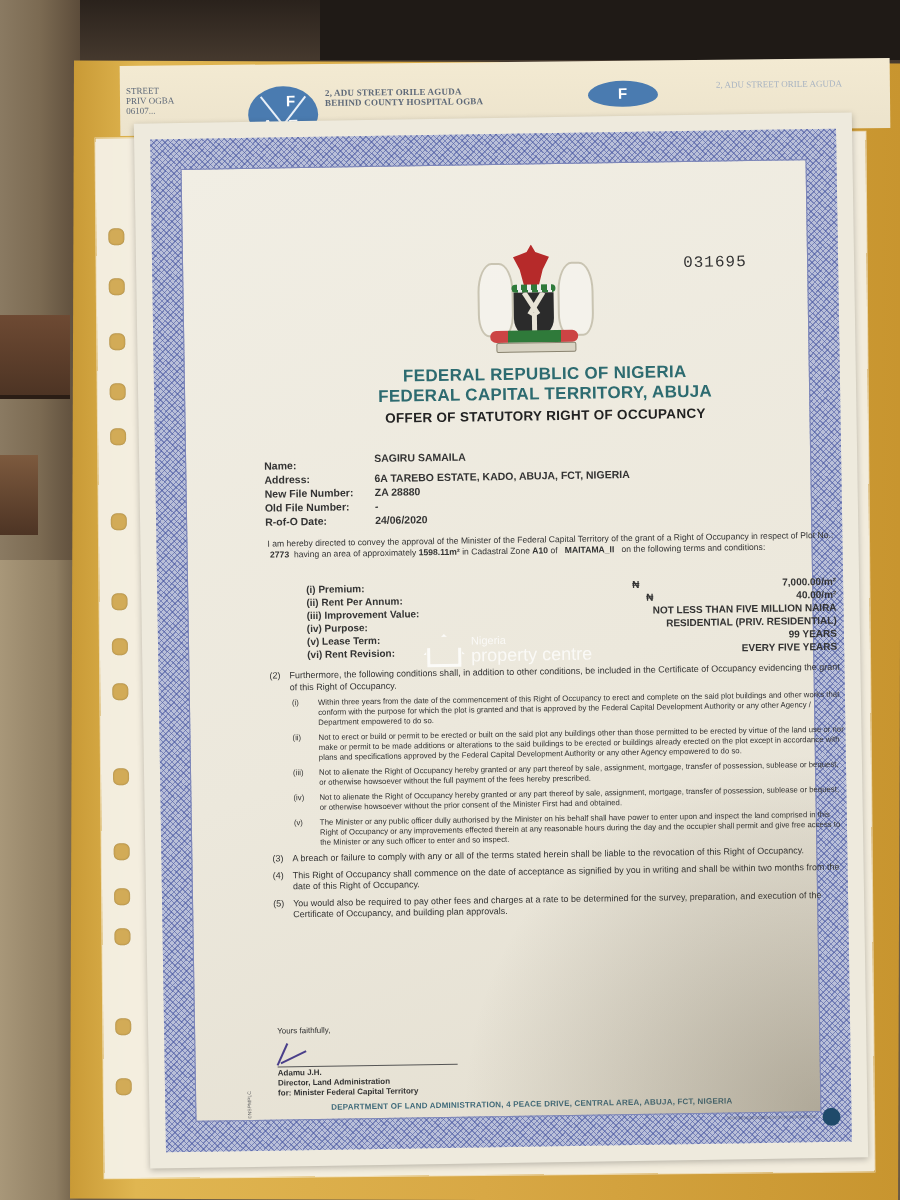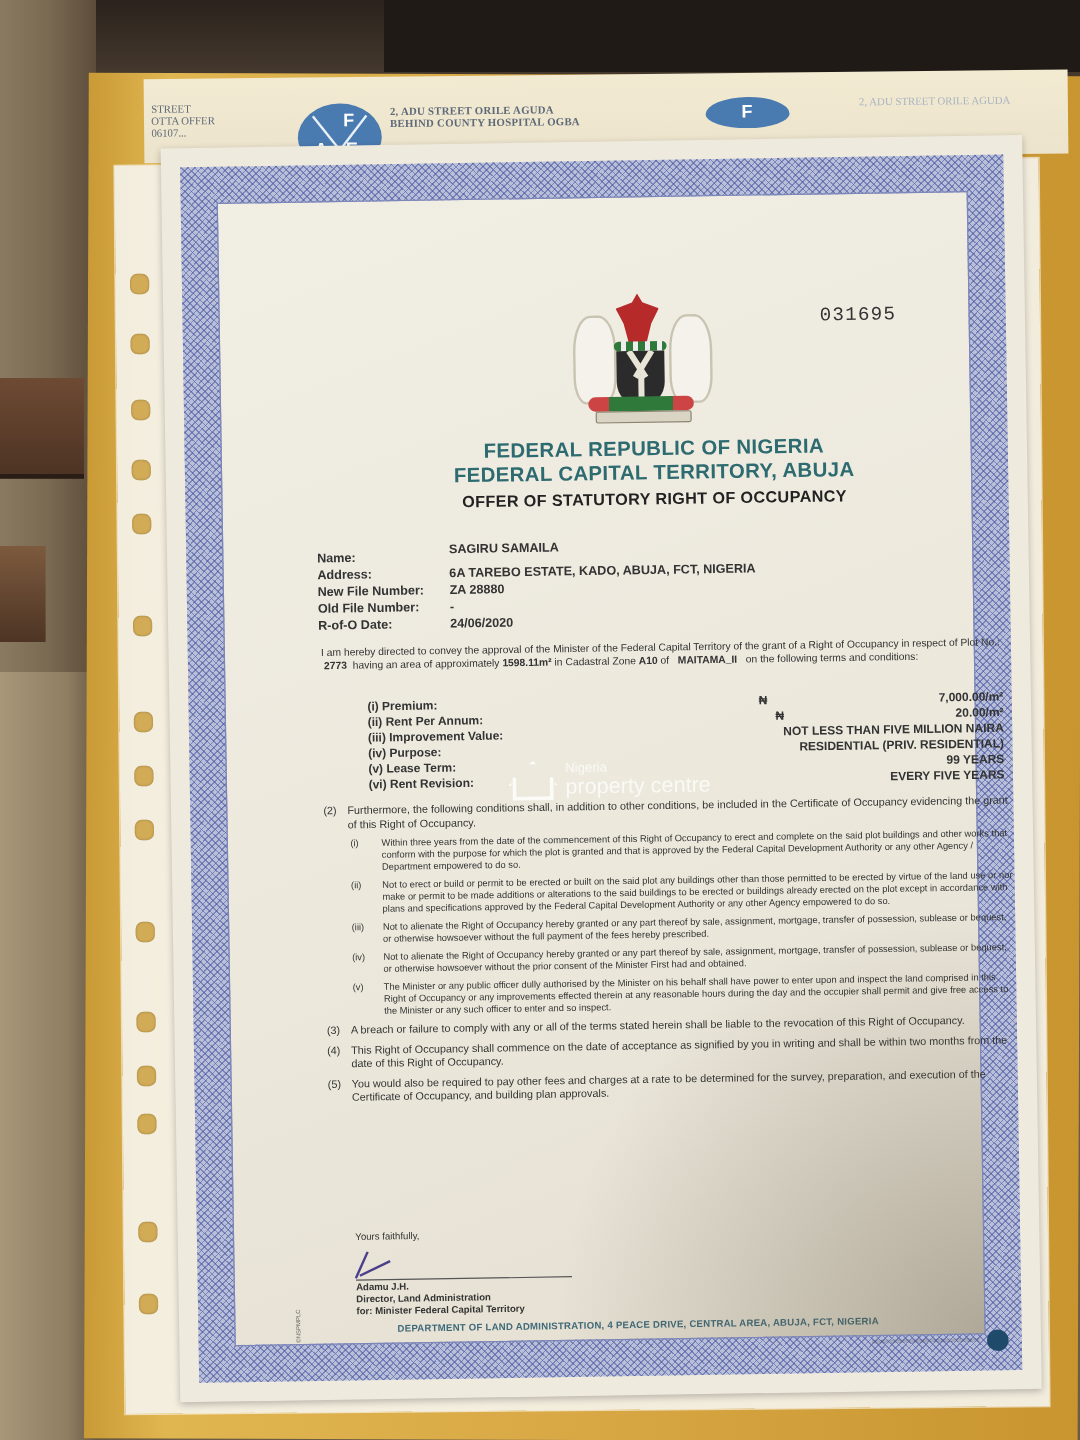--- a/index.html
+++ b/index.html
@@ -95,21 +95,21 @@
   .wm-text .l2{font-size:18px;line-height:18px;}
 
   .cond{position:absolute;left:20px;top:452px;width:575px;}
   .ci{display:flex;margin-bottom:5px;}
   .ci .num{width:20px;flex:none;}
   .ci .txt{flex:1;}
   .sub{font-size:7.8px;line-height:10px;margin-left:22px;}
   .sub .num{width:26px;}
   .main-c{font-size:9px;line-height:11.5px;}
 
-  .sign{position:absolute;left:22px;top:808px;font-size:8px;color:#333;margin-left:19px;}
+  .sign{position:absolute;left:22px;top:808px;font-size:8px;color:#333;}
   .sig-mark{position:absolute;left:0;top:14px;width:30px;height:24px;}
   .sig-mark:before{content:"";position:absolute;left:4px;top:2px;width:2px;height:24px;background:#4a3f8a;transform:rotate(25deg);}
   .sig-mark:after{content:"";position:absolute;left:2px;top:16px;width:28px;height:2px;background:#4a3f8a;transform:rotate(-25deg);}
   .sig-line{position:absolute;left:0;top:40px;width:180px;height:1px;background:#555;}
   .sig-name{position:absolute;left:0;top:42px;white-space:nowrap;line-height:10px;font-weight:bold;}
   .footer-addr{position:absolute;left:75px;top:885px;font-size:8px;font-weight:bold;color:#3f6a7a;letter-spacing:.2px;white-space:nowrap;}
   .seal{position:absolute;left:566px;top:898px;width:18px;height:18px;border-radius:50%;background:#1f4a6a;}
   .seal-txt{position:absolute;left:470px;top:905px;width:90px;height:3px;background:rgba(0,0,0,.12);}
   .vert-code{position:absolute;left:-10px;top:900px;font-size:5px;color:#666;transform:rotate(-90deg);transform-origin:left top;}
 </style>
@@ -123,21 +123,21 @@
   <div class="shelf1"></div>
   <div class="shelf2"></div>
   <div class="wall"></div>
 </div>
 
 <div class="envelope"></div>
 
 <div class="env-header">
   <div class="env-addr env-addr-left">
     <div>STREET</div>
-    <div>OTTA OFFER</div>
+    <div>PRIV OGBA</div>
     <div>06107...</div>
   </div>
   <div class="logo logo1">
     <span class="f">F</span>
     <span class="a">A</span>
     <span class="e">E</span>
   </div>
   <div class="env-addr env-addr-1">
     <div>2, ADU STREET ORILE AGUDA</div>
     <div>BEHIND COUNTY HOSPITAL OGBA</div>
@@ -230,21 +230,21 @@
         <span>on the following terms and conditions:</span>
       </div>
 
       <div class="terms">
         <div class="term">
           <span class="tl">(i)  Premium:</span>
           <span class="tv"><span class="naira">₦</span><span>7,000.00/m²</span></span>
         </div>
         <div class="term">
           <span class="tl">(ii)  Rent Per Annum:</span>
-          <span class="tv"><span class="naira">₦</span><span>20.00/m²</span></span>
+          <span class="tv"><span class="naira">₦</span><span>40.00/m²</span></span>
         </div>
         <div class="term">
           <span class="tl">(iii) Improvement Value:</span>
           <span class="tv">NOT LESS THAN FIVE MILLION  NAIRA</span>
         </div>
         <div class="term">
           <span class="tl">(iv) Purpose:</span>
           <span class="tv">RESIDENTIAL (PRIV. RESIDENTIAL)</span>
         </div>
         <div class="term">

